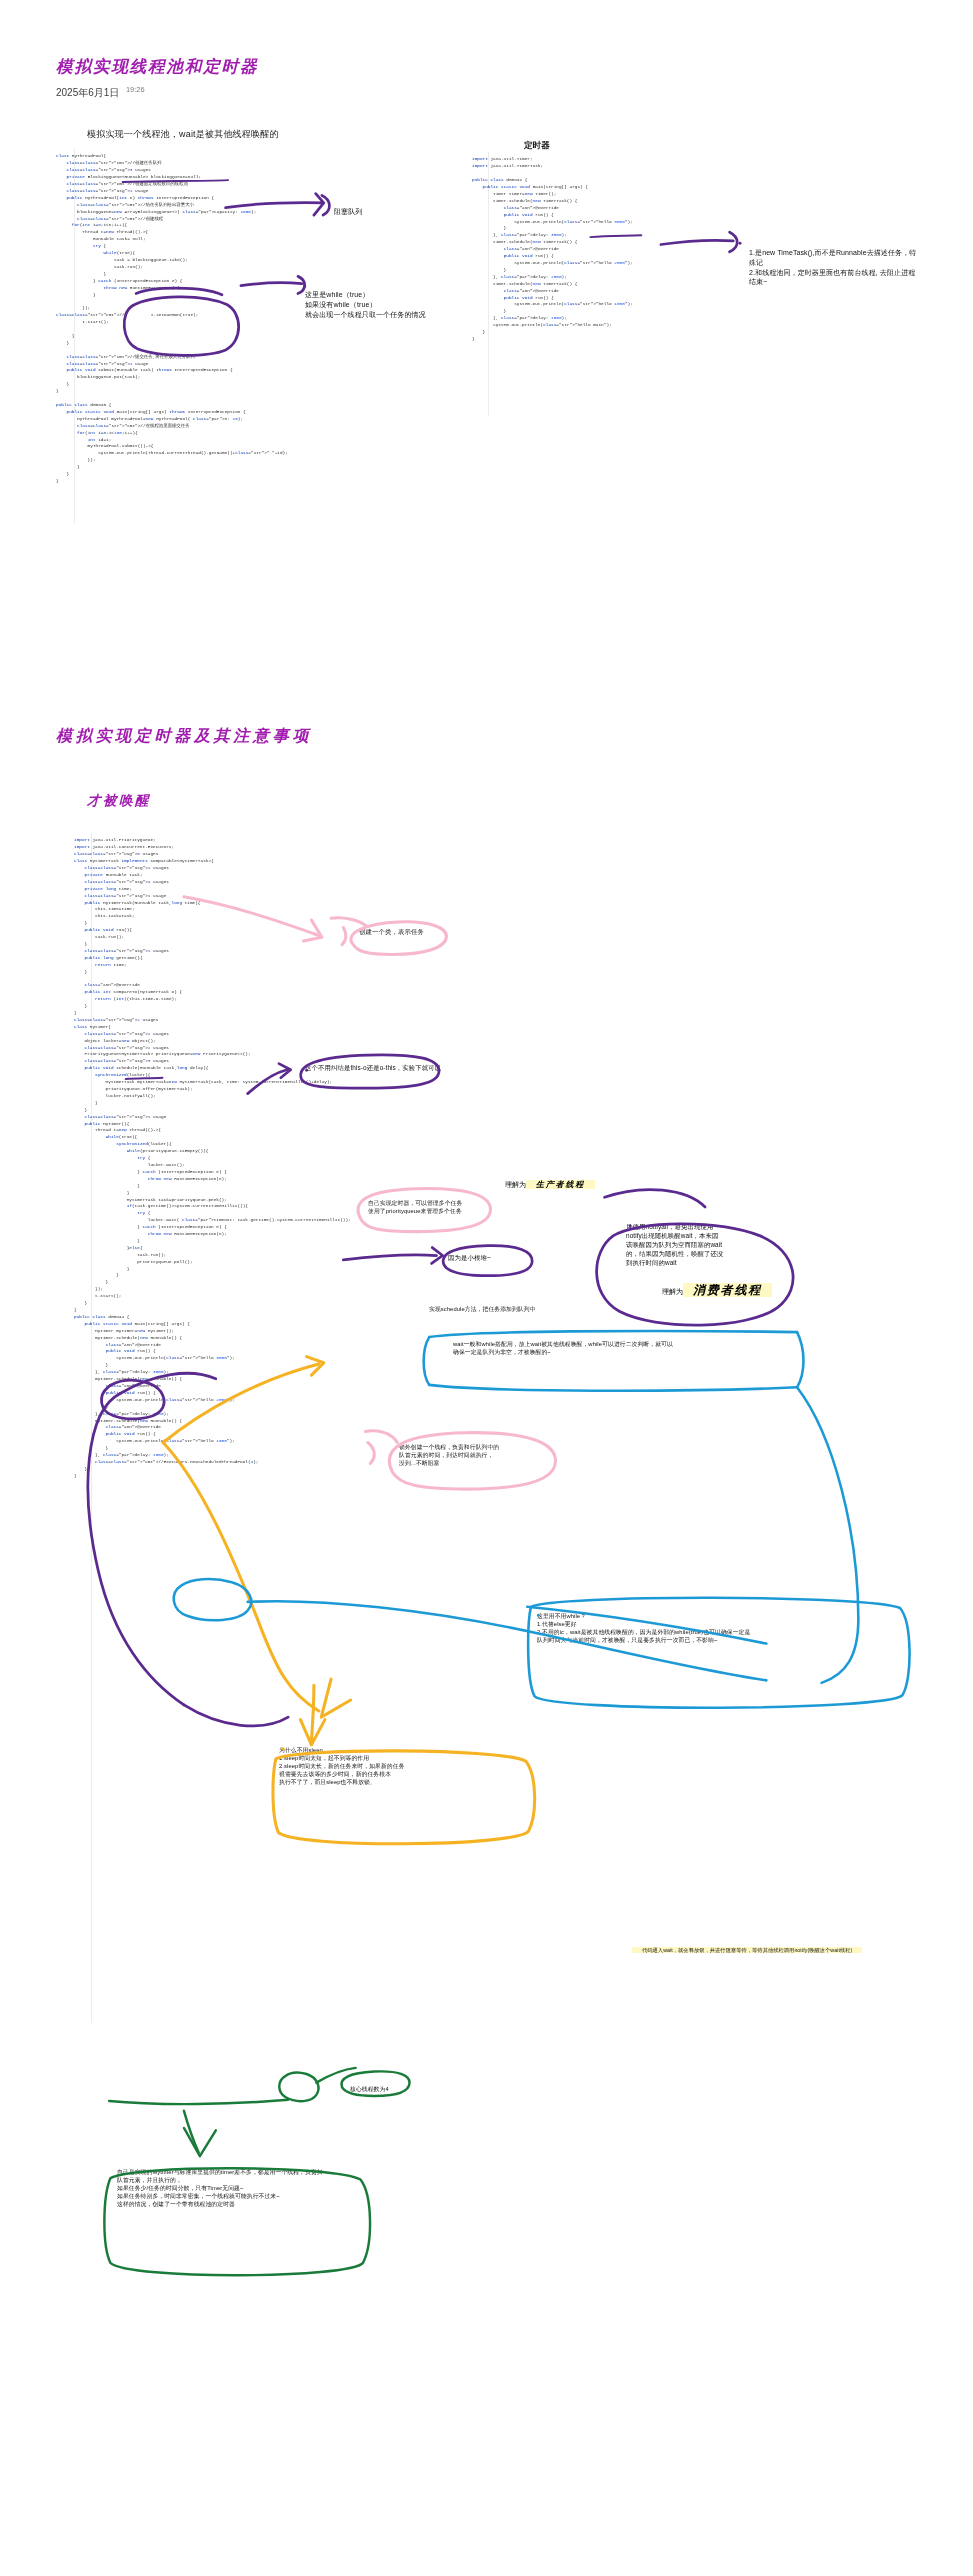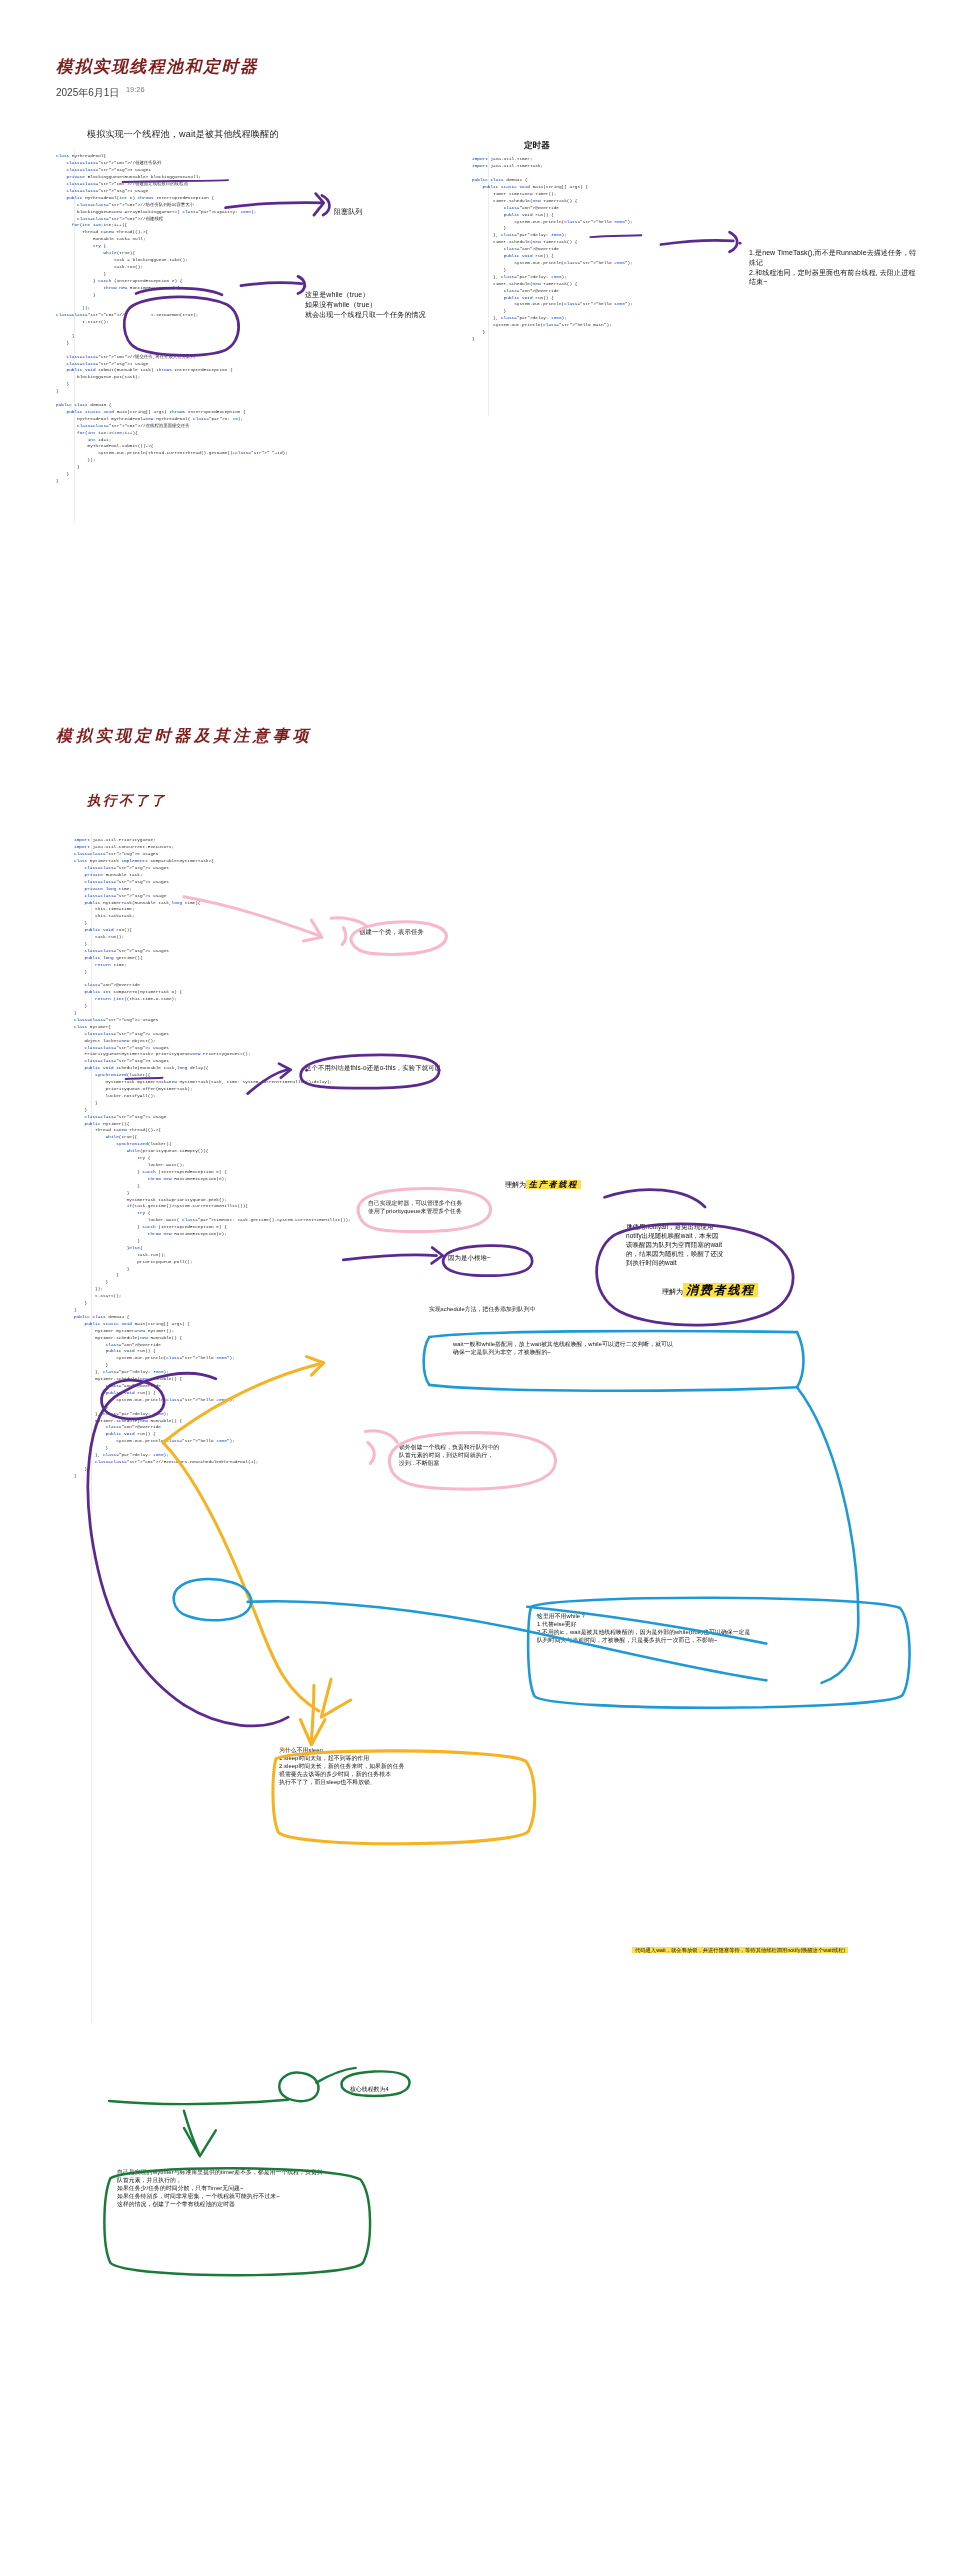--- a/index.html
+++ b/index.html
@@ -8,21 +8,21 @@
     width:973px; height:2576px; position:relative;
     background:#ffffff;
     font-family:"Liberation Sans", sans-serif;
     overflow:hidden;
   }
   .page { position:absolute; inset:0; }
 
   
   .doc-title {
     position:absolute; font-family:"Liberation Serif", serif;
-    font-weight:bold; font-style:italic; color:#7f1d1d;
+    font-weight:bold; font-style:italic; color:#a21caf;
     letter-spacing:1.8px; white-space:nowrap;
   }
   #title1 { left:56px; top:56px; font-size:16.6px; }
   #title2 { left:56px; top:726px; font-size:16px; letter-spacing:3.7px;text-align:right; }
   #subtitle1 { left:87px; top:792px; font-size:13.5px; letter-spacing:2.5px; }
 
   .doc-date { position:absolute; left:56px; top:86px; font-size:10px; color:#3c3c3c; }
   .doc-time { position:absolute; left:126px; top:85px; font-size:7.4px; color:#7a7a7a; }
 
   .lead-line {
@@ -50,21 +50,21 @@
   }
 
   
   .note {
     position:absolute; font-size:7px; line-height:9.8px;
     color:#111; white-space:pre-line; letter-spacing:0.1px;
   }
   .note.sm { font-size:6.4px; line-height:9px; }
   .note.xs { font-size:5.8px; line-height:8px; }
 
-  .hl-pink { background:#fde047; padding:0 3px; }
+  .hl-pink { background:#fef9c3; padding:0 10px; }
 
   .brush-title {
     font-family:"Liberation Serif", serif; font-weight:bold; font-style:italic;
     letter-spacing:1.8px;
   }
 
   svg.overlay { position:absolute; left:0; top:0; width:973px; height:2576px;
                 pointer-events:none; }
 </style>
 </head>
@@ -164,21 +164,21 @@
   <div class="note" style="left:305px; top:290px;">这里是while（true）
 如果没有while（true）
 就会出现一个线程只取一个任务的情况</div>
 
   <div class="note" style="left:749px; top:248px; width:215px;">1.是new TimeTask(),而不是Runnable去描述任务，特
 殊记
 2.和线程池同，定时器里面也有前台线程, 去阻止进程
 结束~</div>
 
   <div class="doc-title" id="title2">模拟实现定时器及其注意事项</div>
-  <div class="doc-title" id="subtitle1">执行不了了</div>
+  <div class="doc-title" id="subtitle1">才被唤醒</div>
 
   <div class="gutter-bar" style="left:91px; top:833px; height:1190px;"></div>
 
   <pre class="code" id="code3" style="left:74px; top:833px; width:343px;"><span class="kw">import</span> java.util.PriorityQueue;
 <span class="kw">import</span> java.util.concurrent.Executors;
 <span <span="" class="kw">class</span>=<span <span="" class="kw">class</span>="str"&gt;"usg"&gt;<span class="num">6</span> usages
 <span class="kw">class</span> MytimerTask <span class="kw">implements</span> Comparable&lt;MytimerTask&gt;{
     <span <span="" class="kw">class</span>=<span <span="" class="kw">class</span>="str"&gt;"usg"&gt;<span class="num">2</span> usages
     <span class="kw">private</span> Runnable task;
     <span <span="" class="kw">class</span>=<span <span="" class="kw">class</span>="str"&gt;"usg"&gt;<span class="num">4</span> usages

